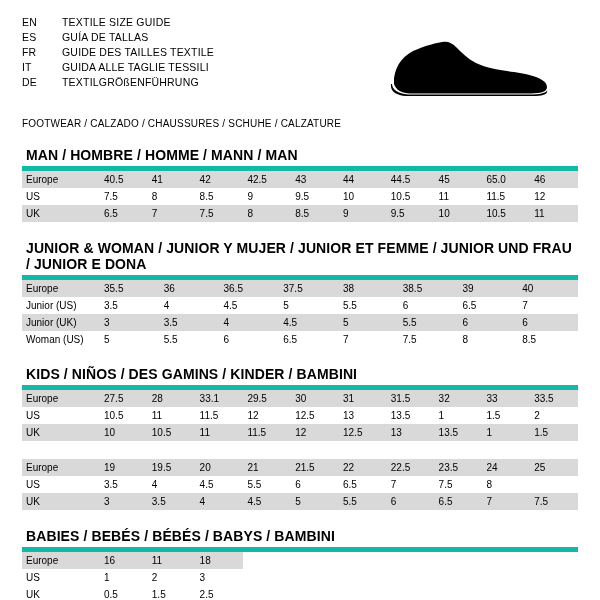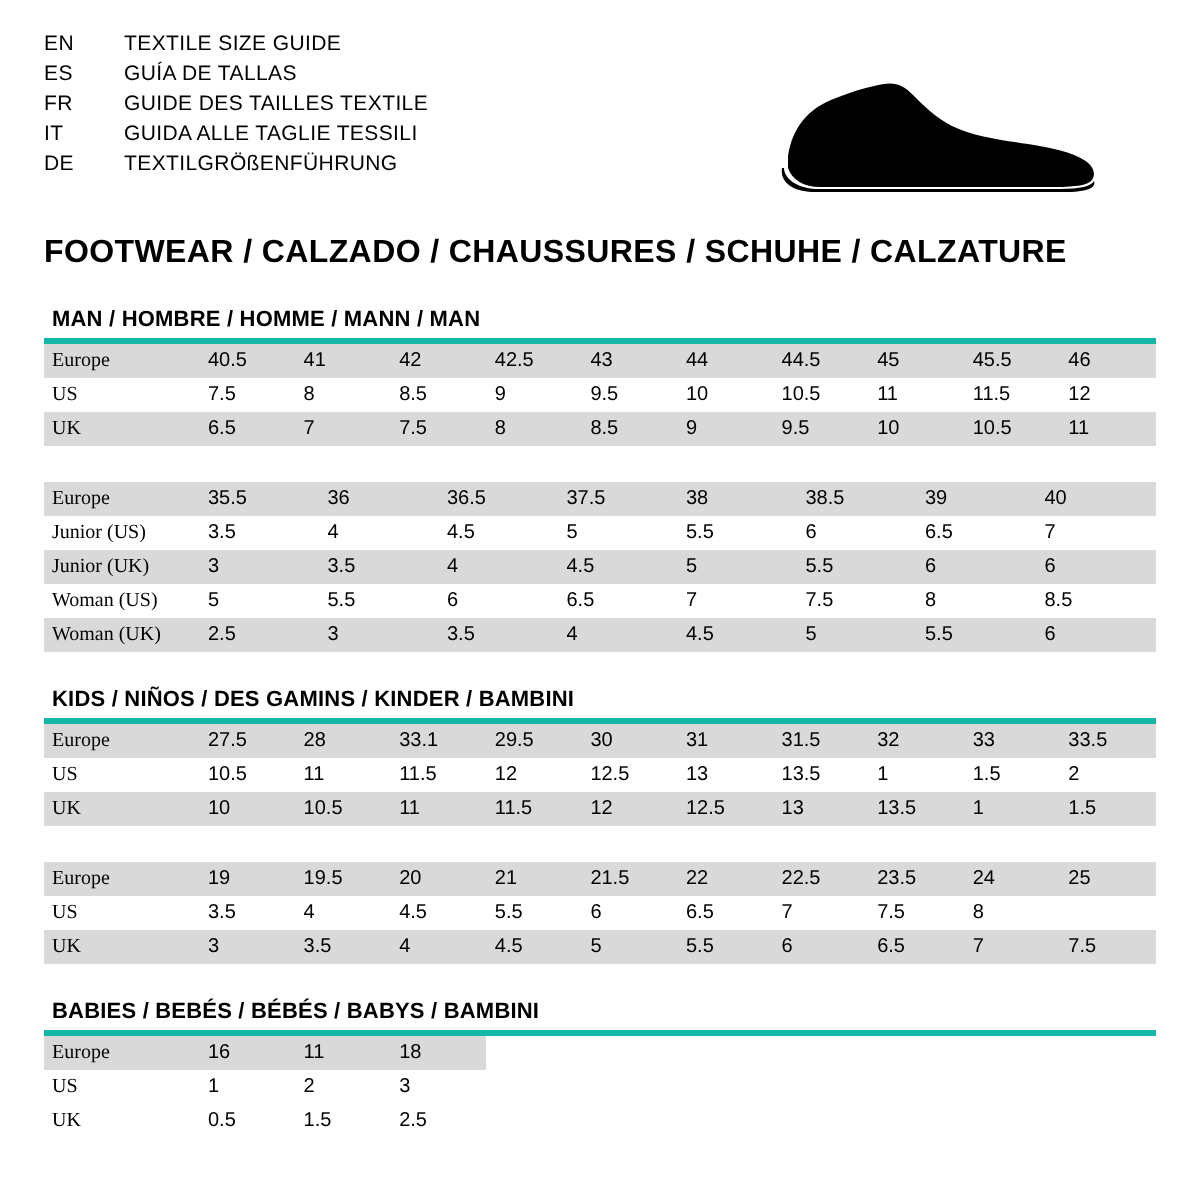--- a/index.html
+++ b/index.html
@@ -46,56 +46,55 @@
   }
   .shoe-art {
     position: absolute;
     right: 18px;
     top: 18px;
     width: 180px;
     height: 66px;
   }
 
   .footwear-line {
-    font-size: 16px;
-    font-weight: bold;
+    font-size: 10px;
+    font-weight: normal;
     letter-spacing: 0.2px;
     margin-top: 10px;
   }
 
   
   .section {
     margin-top: 18px;
   }
   .section-title {
-    font-size: 11px;
+    font-size: 14px;
     font-weight: bold;
     letter-spacing: 0.1px;
     padding: 0 0 3px 4px;
-    border-bottom: 3px solid #14b8a6;
+    border-bottom: 5px solid #14b8a6;
   }
   table.size {
     border-collapse: collapse;
     width: 100%;
     table-layout: fixed;
     font-size: 10px;
   }
   table.size td {
     height: 17px;
     padding: 0 0 0 4px;
     text-align: left;
     vertical-align: middle;
     white-space: nowrap;
   }
   table.size tr.shaded td {
     background: #d9d9d9;
   }
   table.size td.rowlabel {
     width: 74px;
-    font-family: Liberation Serif, serif;
   }
   .val { text-align: left; }
 </style>
 </head>
 <body>
 
 <div class="page">
 
   <div class="header">
     <table class="lang-table">
@@ -140,21 +139,21 @@
         <tr class="shaded">
           <td class="rowlabel">Europe</td>
           <td class="val">40.5</td>
           <td class="val">41</td>
           <td class="val">42</td>
           <td class="val">42.5</td>
           <td class="val">43</td>
           <td class="val">44</td>
           <td class="val">44.5</td>
           <td class="val">45</td>
-          <td class="val">45.5</td>
+          <td class="val">65.0</td>
           <td class="val">46</td>
         </tr>
         <tr>
           <td class="rowlabel">US</td>
           <td class="val">7.5</td>
           <td class="val">8</td>
           <td class="val">8.5</td>
           <td class="val">9</td>
           <td class="val">9.5</td>
           <td class="val">10</td>
@@ -174,20 +173,21 @@
           <td class="val">9.5</td>
           <td class="val">10</td>
           <td class="val">10.5</td>
           <td class="val">11</td>
         </tr>
       </tbody>
     </table>
   </div>
 
   <div class="section">
+    <div class="section-title">JUNIOR &amp; WOMAN / JUNIOR Y MUJER / JUNIOR ET FEMME / JUNIOR UND FRAU / JUNIOR E DONA</div>
     <table class="size">
       <tbody>
         <tr class="shaded">
           <td class="rowlabel">Europe</td>
           <td class="val">35.5</td>
           <td class="val">36</td>
           <td class="val">36.5</td>
           <td class="val">37.5</td>
           <td class="val">38</td>
           <td class="val">38.5</td>
@@ -219,31 +219,20 @@
         <tr>
           <td class="rowlabel">Woman (US)</td>
           <td class="val">5</td>
           <td class="val">5.5</td>
           <td class="val">6</td>
           <td class="val">6.5</td>
           <td class="val">7</td>
           <td class="val">7.5</td>
           <td class="val">8</td>
           <td class="val">8.5</td>
-        </tr>
-        <tr class="shaded">
-          <td class="rowlabel">Woman (UK)</td>
-          <td class="val">2.5</td>
-          <td class="val">3</td>
-          <td class="val">3.5</td>
-          <td class="val">4</td>
-          <td class="val">4.5</td>
-          <td class="val">5</td>
-          <td class="val">5.5</td>
-          <td class="val">6</td>
         </tr>
       </tbody>
     </table>
   </div>
 
   <div class="section">
     <div class="section-title">KIDS / NIÑOS / DES GAMINS / KINDER / BAMBINI</div>
     <table class="size">
       <tbody>
         <tr class="shaded">

